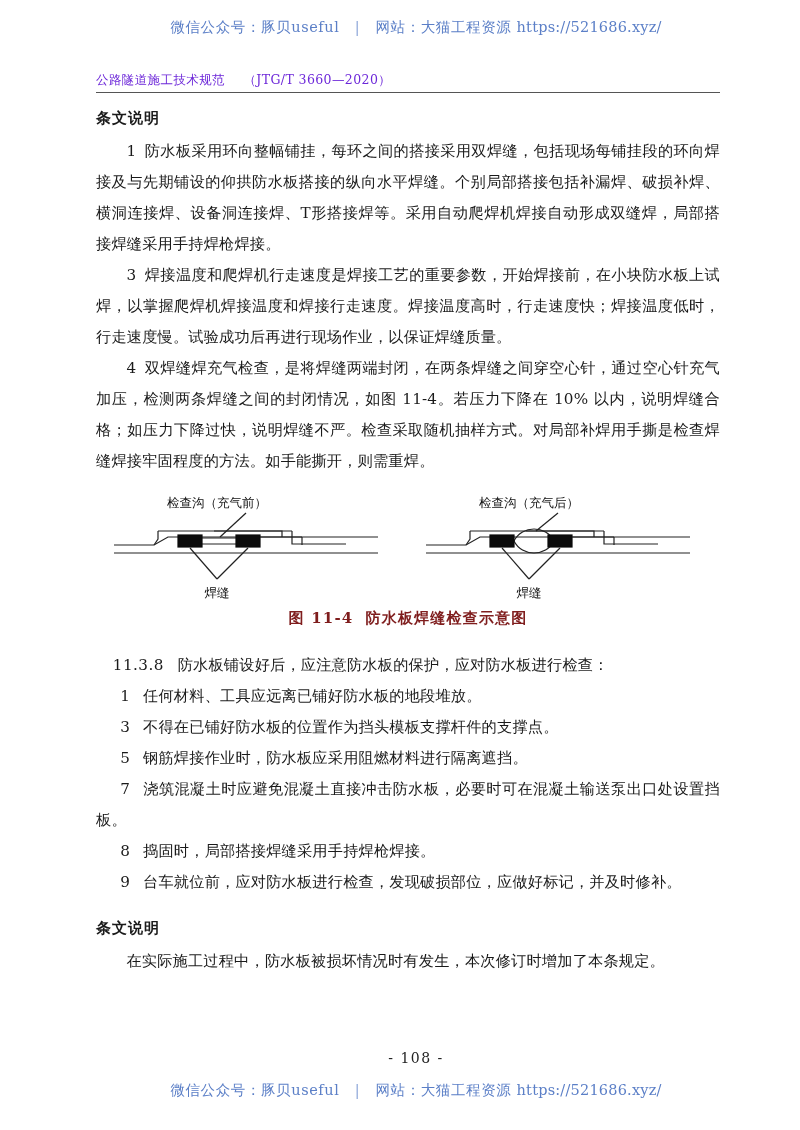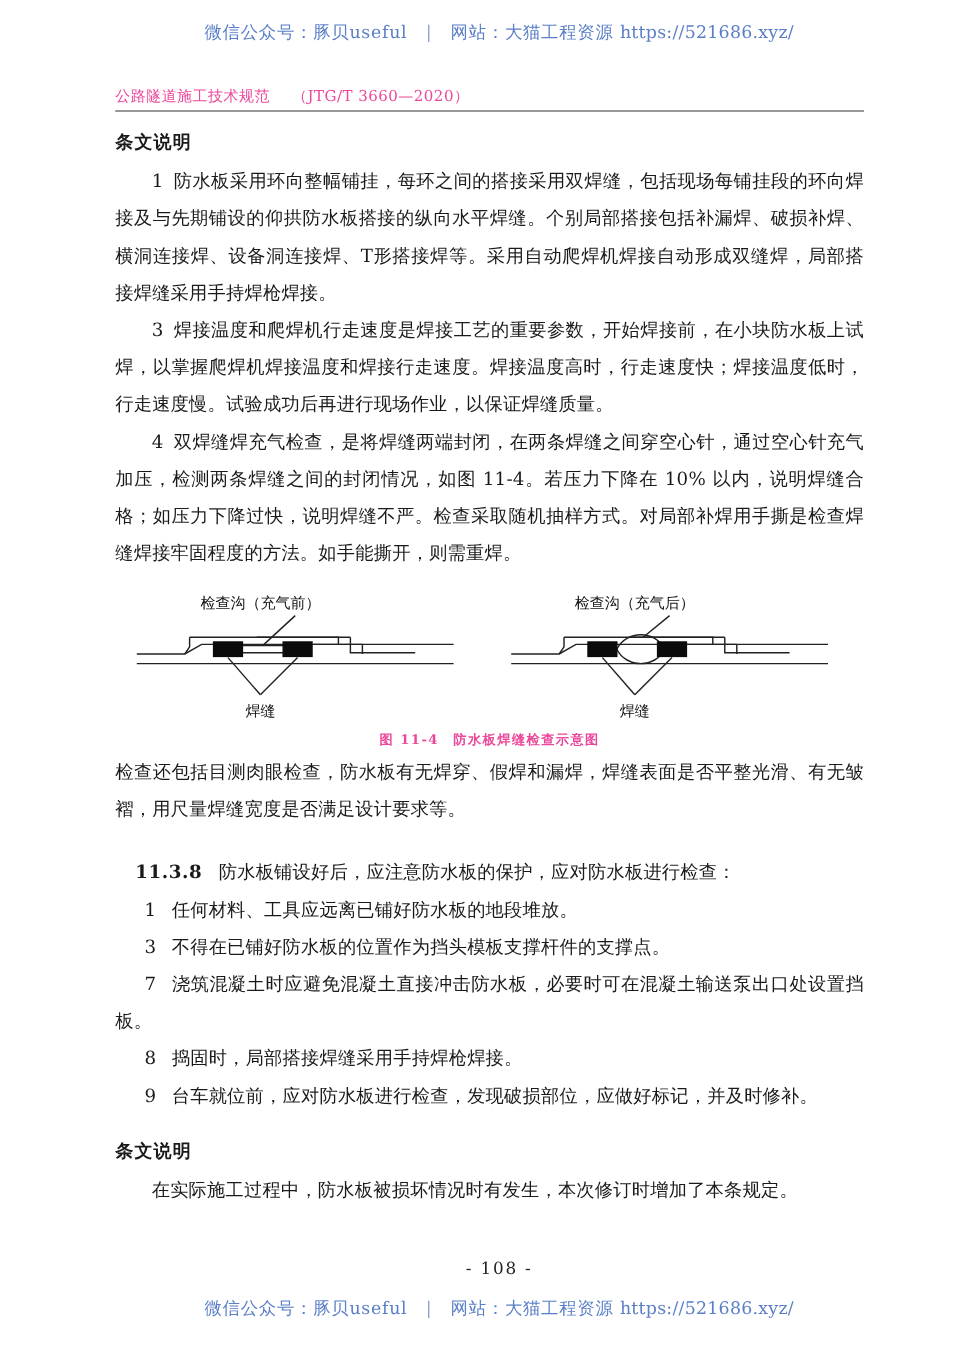--- a/index.html
+++ b/index.html
@@ -47,21 +47,21 @@
     letter-spacing: 0.2px;
   }
 
   
   .runhead {
     position: absolute;
     left: 96px;
     top: 72px;
     width: 624px;
     font-size: 12.5px;
-    color: #ec4899;
+    color: #6d28d9;
     letter-spacing: 0.4px;
     white-space: nowrap;
   }
   .runhead .std-no { margin-left: 14px; }
   .runhead-rule {
     position: absolute;
     left: 96px;
     top: 92px;
     width: 624px;
     height: 1px;
@@ -104,21 +104,20 @@
     margin: 22px 0 0 0;
     font-size: 15.2px;
     line-height: 31px;
     letter-spacing: 0.2px;
     text-indent: 1.1em;
   }
   .clause-no {
     font-family: "DejaVu Serif", "Liberation Serif", serif;
     letter-spacing: 0.5px;
     padding-right: 0.9em;
-    font-weight: bold;
   }
 
   ol.items {
     list-style: none;
     margin: 0;
     padding: 0;
   }
   ol.items li {
     font-size: 15.2px;
     line-height: 31px;
@@ -140,25 +139,25 @@
     margin: 16px 0 4px 0;
     width: 624px;
   }
   .fig-canvas {
     position: relative;
     width: 624px;
     height: 112px;
   }
   .fig-caption {
     text-align: center;
-    font-size: 11px;
+    font-size: 15px;
     font-weight: bold;
     letter-spacing: 1.2px;
     margin-top: 4px;
-    color: #ec4899;
+    color: #7f1d1d;
   }
   .fig-caption .cap-no { margin-right: 12px; }
 
   
   .folio {
     position: absolute;
     left: 16px;
     top: 1050px;
     width: 800px;
     text-align: center;
@@ -250,27 +249,27 @@
           <text x="121" y="104" text-anchor="middle" font-family="DejaVu Serif, Liberation Serif, serif" font-size="12.5" fill="#111">焊缝</text>
           <text x="433" y="14" text-anchor="middle" font-family="DejaVu Serif, Liberation Serif, serif" font-size="12.5" fill="#111">检查沟（充气后）</text>
           <text x="433" y="104" text-anchor="middle" font-family="DejaVu Serif, Liberation Serif, serif" font-size="12.5" fill="#111">焊缝</text>
         </svg>
       </div>
       <div class="fig-caption">
         <span class="cap-no">图 11-4</span><span>防水板焊缝检查示意图</span>
       </div>
     </div>
 
-    <p class="para">检查还包括目测肉眼检查，防水板有无焊穿、假焊和漏焊，焊缝表面是否平整光滑、有无皱褶，用尺量焊缝宽度是否满足设计要求等。</p>
 
     <p class="clause-head"><span class="clause-no">11.3.8</span><span>防水板铺设好后，应注意防水板的保护，应对防水板进行检查：</span></p>
 
     <ol class="items">
       <li class="hang"><span class="li-num">1</span><span>任何材料、工具应远离已铺好防水板的地段堆放。</span></li>
       <li class="hang"><span class="li-num">3</span><span>不得在已铺好防水板的位置作为挡头模板支撑杆件的支撑点。</span></li>
+      <li class="hang"><span class="li-num">5</span><span>钢筋焊接作业时，防水板应采用阻燃材料进行隔离遮挡。</span></li>
       <li class="hang"><span class="li-num">7</span><span>浇筑混凝土时应避免混凝土直接冲击防水板，必要时可在混凝土输送泵出口处设置挡板。</span></li>
       <li class="hang"><span class="li-num">8</span><span>捣固时，局部搭接焊缝采用手持焊枪焊接。</span></li>
       <li class="hang"><span class="li-num">9</span><span>台车就位前，应对防水板进行检查，发现破损部位，应做好标记，并及时修补。</span></li>
     </ol>
 
     <div class="spacer-md"></div>
 
     <div class="sec-title">条文说明</div>
     <p class="para indent2">在实际施工过程中，防水板被损坏情况时有发生，本次修订时增加了本条规定。</p>
 

